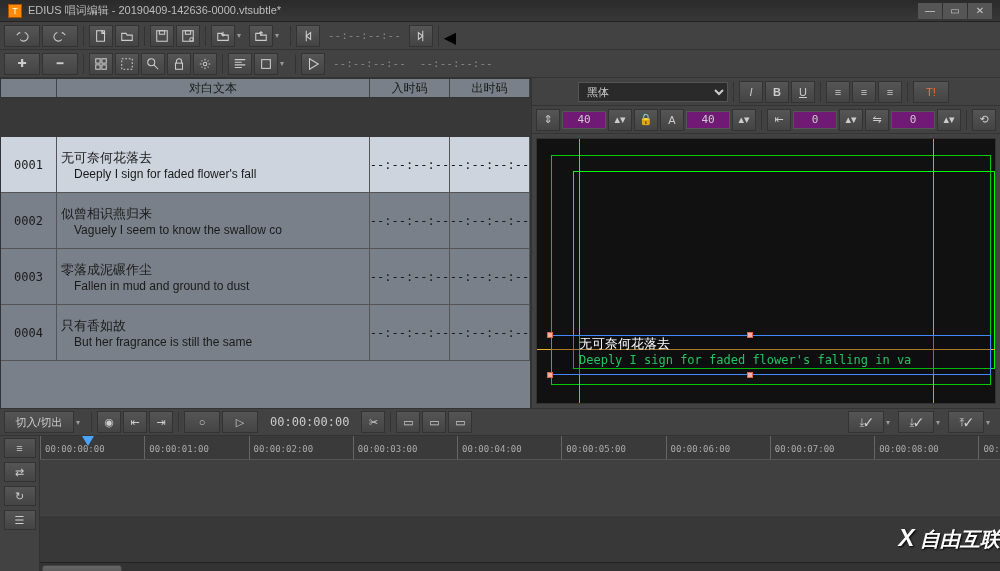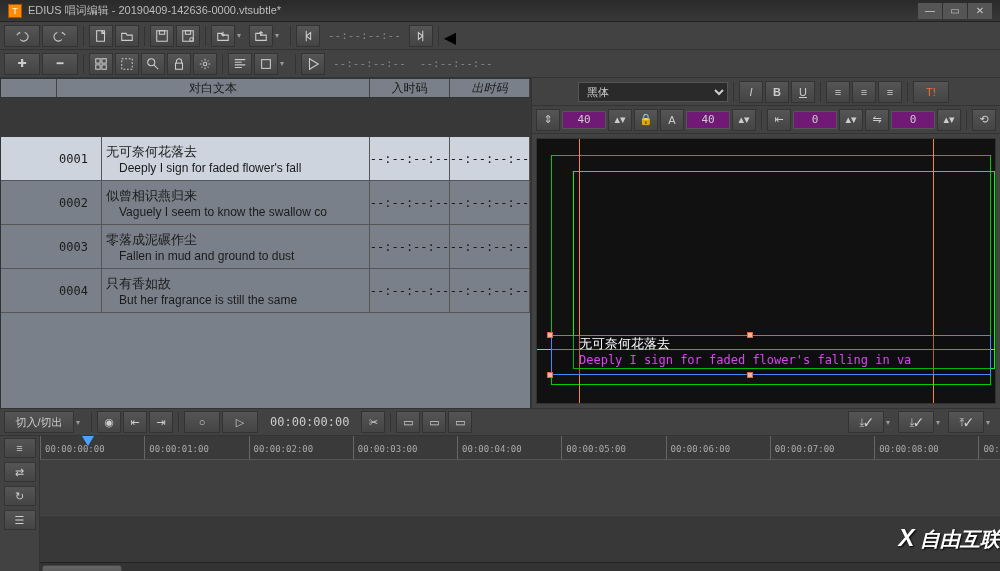--- a/index.html
+++ b/index.html
@@ -21,23 +21,23 @@
 .tb-small-arrow { width: 10px; font-size: 8px; color: #999; }
 
 
 .top-area { display: flex; height: 330px; }
 .table-panel { width: 560px; display: flex; flex-direction: column; border-right: 1px solid #333; gap: 39px; }
 .table-header { display: flex; background: #7a8089; border: 1px solid #333; height: 20px; }
 .th { border-right: 1px solid #444; color: #1a1a1a; font-size: 12px; text-align: center; line-height: 18px; }
 .th-num { width: 56px; }
 .th-text { flex: 1; }
 .th-in { width: 80px; }
-.th-out { width: 80px; font-style: italic; }
+.th-out { width: 80px; }
 .table-body { background: #7a8089; flex: 1; overflow: hidden; border-left: 1px solid #333; border-right: 1px solid #333; }
-.row { display: flex; border-bottom: 1px solid #555; height: 44px; padding-left: 45px; }
+.row { display: flex; border-bottom: 1px solid #555; height: 56px; }
 .row.selected { background: #cdd4dd; }
 .cell { border-right: 1px solid #555; display: flex; flex-direction: column; justify-content: center; padding: 0 4px; color: #1a1a1a; font-size: 12px; overflow: hidden; white-space: nowrap; }
 .cell-num { width: 56px; text-align: center; font-family: monospace; align-items: center; }
 .cell-text { flex: 1; font-family: "SimSun", monospace; }
 .cell-text .l1 { font-size: 13px; }
 .cell-text .l2 { font-size: 12px; margin-left: 13px; }
 .cell-tc { width: 80px; text-align: center; font-family: monospace; align-items: center; }
 
 
 .preview-panel { flex: 1; background: #424242; display: flex; flex-direction: column; }
@@ -46,21 +46,21 @@
 .font-select { width: 150px; height: 20px; background: #2a2a2a; border: 1px solid #555; color: #ccc; font-size: 11px; padding: 0 4px; margin-left: 42px; }
 .spin-val { width: 44px; height: 18px; background: #701a75; border: 1px solid #555; color: #ccc; font-size: 11px; text-align: center; line-height: 16px; font-family: monospace; }
 .preview-canvas { flex: 1; background: #111; position: relative; margin: 4px; border: 1px solid #333; overflow: hidden; }
 .safe-outer { position: absolute; left: 14px; top: 16px; right: 4px; bottom: 18px; border: 1px solid #00cc00; }
 .safe-inner { position: absolute; left: 36px; top: 32px; right: 0; bottom: 34px; border: 1px solid #00ff00; }
 .vline-l { position: absolute; left: 42px; top: 0; bottom: 0; border-left: 1px solid #ff8c00; }
 .vline-r { position: absolute; left: 396px; top: 0; bottom: 0; border-left: 1px solid #ff8c00; }
 .hline { position: absolute; left: 0; right: 0; top: 210px; border-top: 1px solid #eeaa33; }
 .sub-text-box { position: absolute; left: 14px; right: 4px; top: 196px; height: 40px; border: 1px solid #4488ff; background: rgba(10,10,20,0.3); }
 .sub-l1 { position: absolute; left: 42px; top: 196px; color: #fff; font-size: 13px; font-family: "SimSun", monospace; }
-.sub-l2 { position: absolute; left: 42px; top: 214px; color: #d946ef; font-size: 12px; font-family: "SimSun", monospace; white-space: nowrap; }
+.sub-l2 { position: absolute; left: 42px; top: 214px; color: #22c55e; font-size: 12px; font-family: "SimSun", monospace; white-space: nowrap; }
 .handle { position: absolute; width: 6px; height: 6px; background: #ffb0a0; border: 1px solid #dd6644; }
 
 
 .transport { height: 28px; background: #424242; display: flex; align-items: center; padding: 2px 4px; gap: 2px; border-top: 1px solid #333; border-bottom: 1px solid #333; }
 .transport .timecode { color: #ccc; font-family: monospace; font-size: 12px; padding: 0 10px; }
 .flex-spacer { flex: 1; }
 
 
 .timeline-area { display: flex; height: 140px; background: #383838; }
 .tl-left { width: 40px; background: #424242; border-right: 1px solid #333; display: flex; flex-direction: column; }

